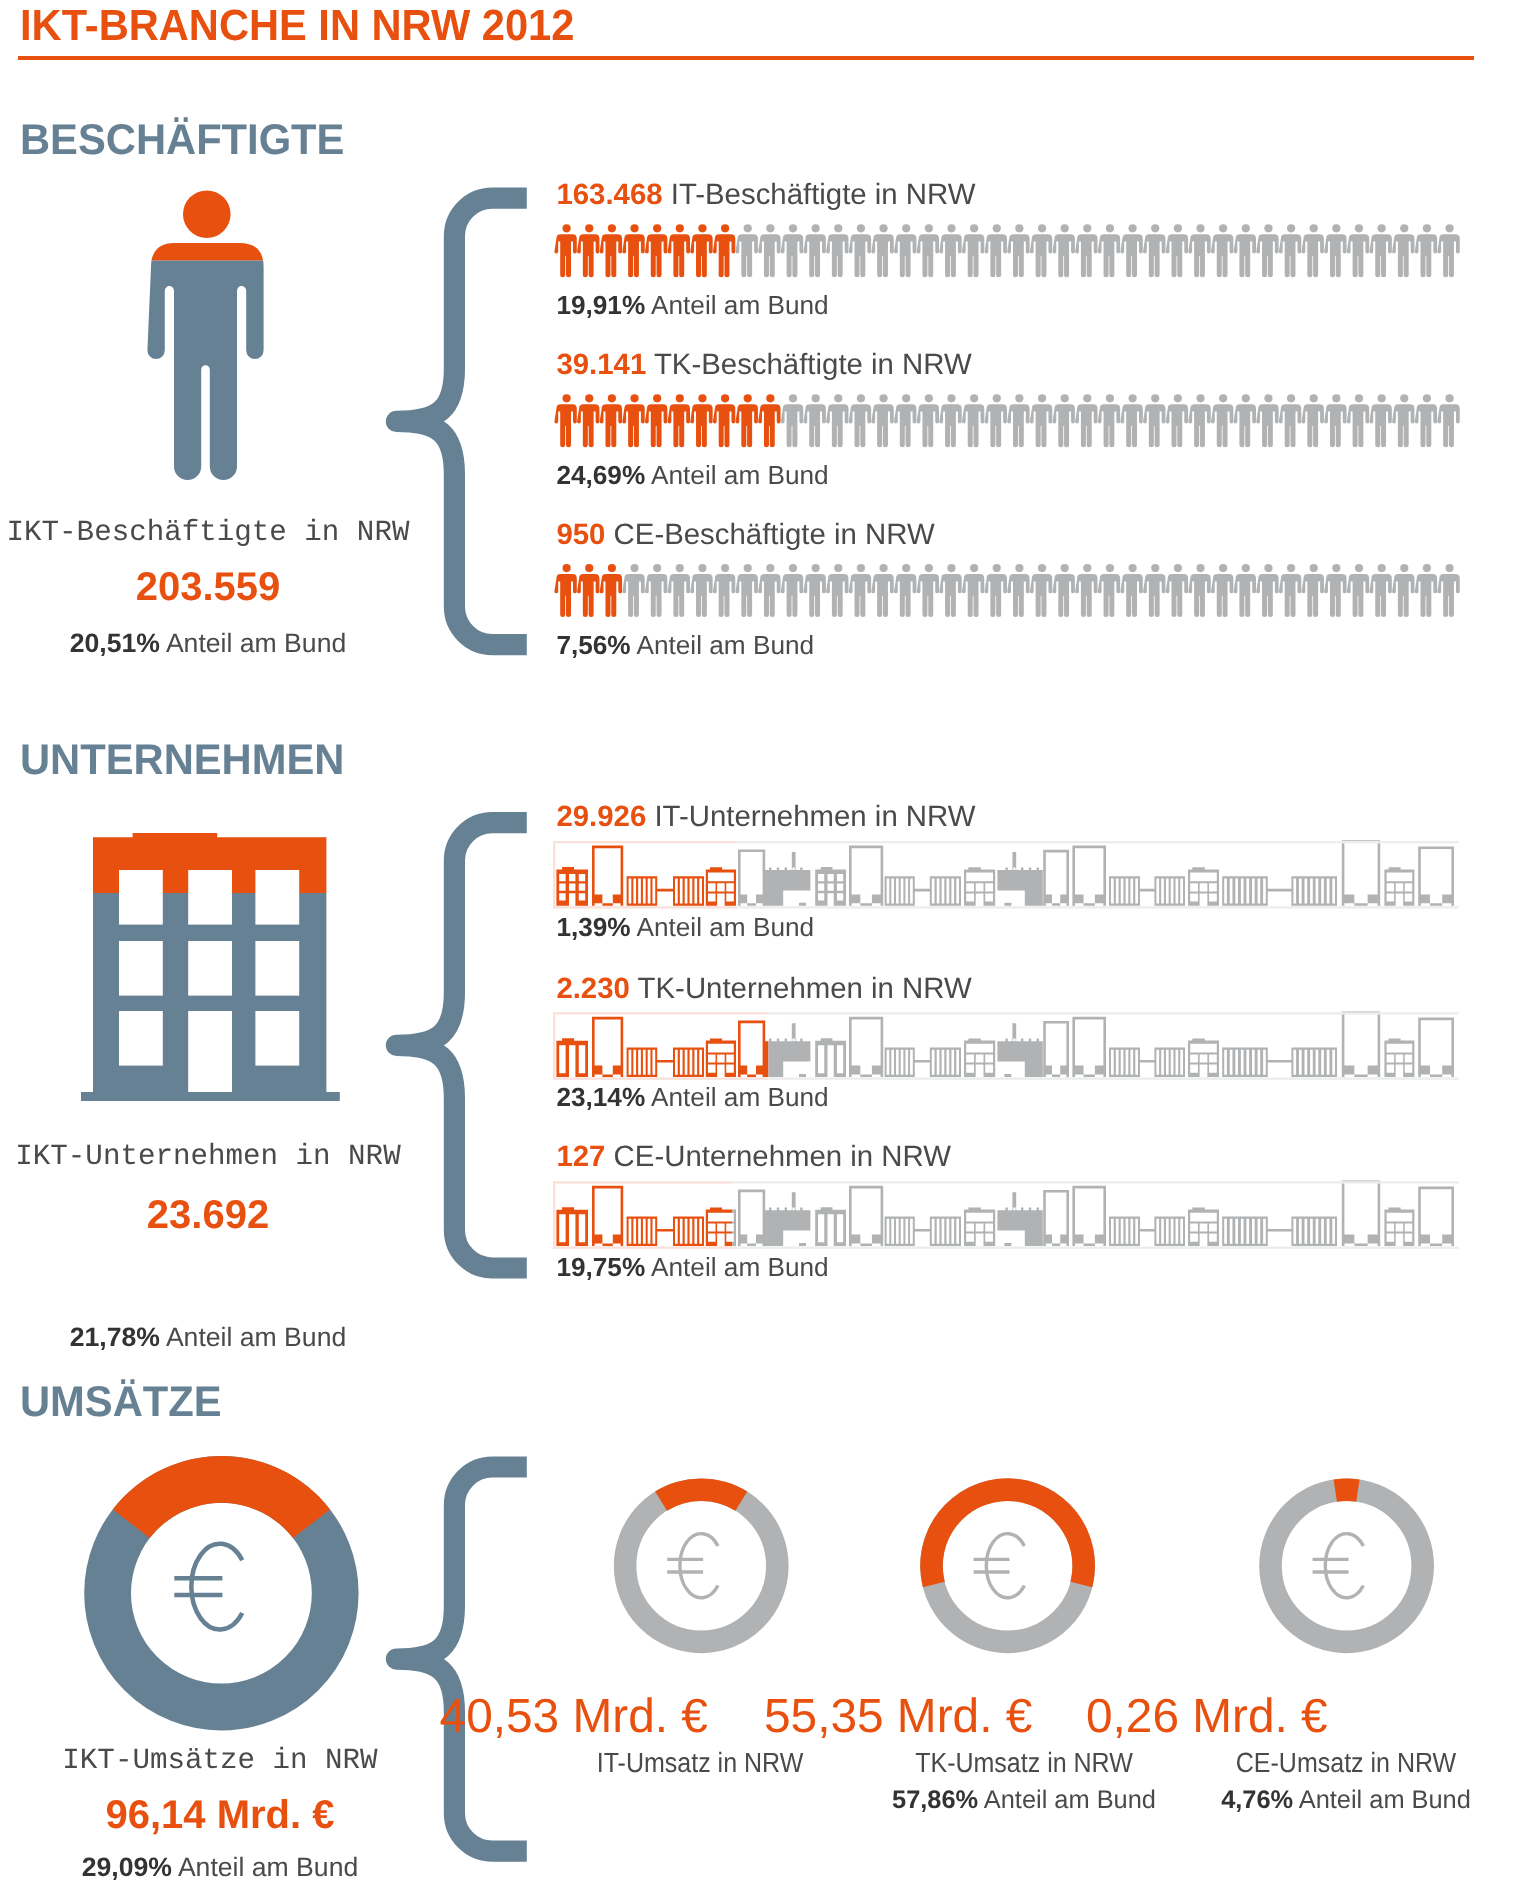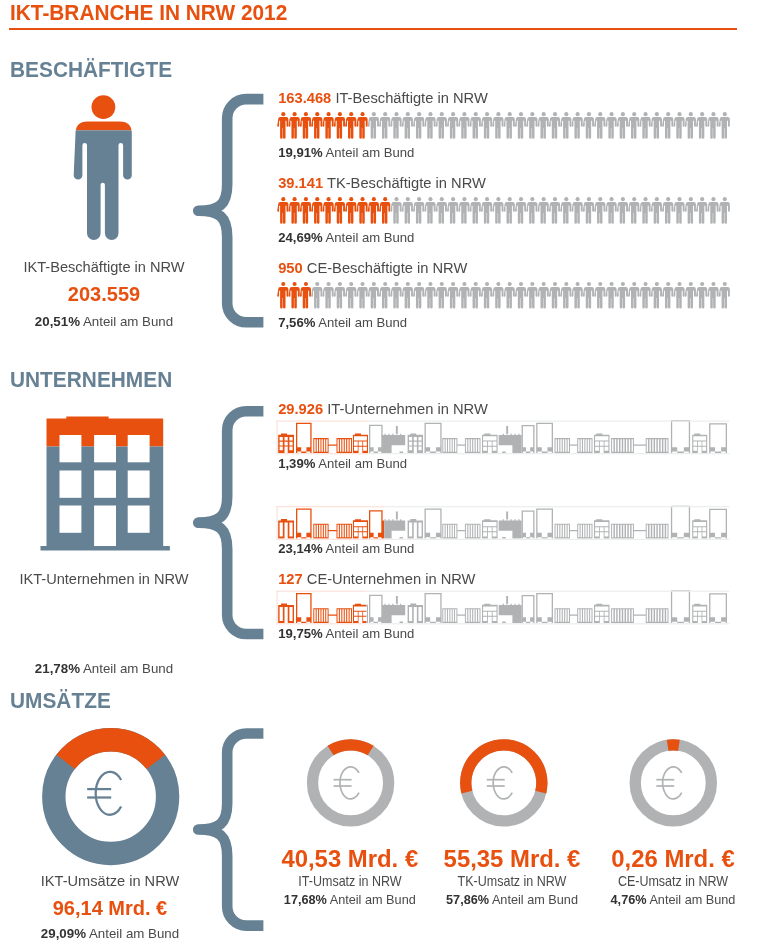--- a/index.html
+++ b/index.html
@@ -4,29 +4,29 @@
 html,body{margin:0;padding:0;background:#fff;}
 body{width:770px;height:951px;font-family:"Liberation Sans",sans-serif;}
 .page{position:relative;width:770px;height:951px;overflow:hidden;background:#fff;}
 .abs{position:absolute;}
 .nw{white-space:nowrap;}
 #maintitle{left:10px;top:2.2px;font-size:21.8px;line-height:22px;font-weight:bold;color:#e8500f;
            transform:scaleX(0.955);transform-origin:left top;}
 #titlerule{left:9px;top:27.6px;width:728px;height:2.6px;background:#e8500f;}
 .secttitle{left:10px;font-size:21.5px;line-height:22px;font-weight:bold;color:#678194;
            transform:scaleX(0.97);transform-origin:left top;}
-.sumcap{font-size:14.6px;line-height:16px;color:#4a4a4a;text-align:center;}
+.sumcap{font-size:14.6px;line-height:16px;color:#4a4a4a;text-align:center;font-family:Liberation Mono, monospace;}
 .sumnum{font-size:20px;line-height:32px;font-weight:bold;color:#e8500f;text-align:center;}
 .sumpct{font-size:13.3px;line-height:14px;color:#4a4a4a;text-align:center;}
 .sumpct b{color:#333;font-weight:bold;}
 .rowhead{font-size:14.7px;line-height:16px;color:#4a4a4a;}
 .rowhead b{color:#e8500f;font-weight:bold;}
 .rowpct{font-size:13.1px;line-height:14px;color:#4a4a4a;}
 .rowpct b{color:#333;font-weight:bold;}
-.dnum{font-size:23.9px;line-height:24px;font-weight:bold;color:#e8500f;text-align:center;}
+.dnum{font-size:23.9px;line-height:24px;font-weight:normal;color:#e8500f;text-align:left;}
 .dcap{font-size:13.9px;line-height:14px;color:#4a4a4a;text-align:center;transform:scaleX(0.9);}
 .dpct{font-size:12.7px;line-height:14px;color:#4a4a4a;text-align:center;}
 .dpct b{color:#333;font-weight:bold;}
 svg.ov{position:absolute;left:0;top:0;width:770px;height:951px;pointer-events:none;}
 </style></head><body>
 
 <div class="page">
 <svg class="ov" viewBox="0 0 770 951">
       <defs>
         <g id="psmall">
@@ -299,37 +299,38 @@
     </svg>
 <div class="abs nw" id="maintitle">IKT-BRANCHE IN NRW 2012</div>
 <div class="abs" id="titlerule"></div>
 <div class="abs nw secttitle" style="top:58.8px">BESCHÄFTIGTE</div>
 <div class="abs nw secttitle" style="top:369.0px">UNTERNEHMEN</div>
 <div class="abs nw secttitle" style="top:690.0px">UMSÄTZE</div>
 <div class="abs sumcap" style="left:0;top:258.5px;width:208.0px">IKT-Beschäftigte in NRW</div>
 <div class="abs sumnum" style="left:0;top:277.5px;width:208.0px">203.559</div>
 <div class="abs sumpct" style="left:0;top:314.5px;width:208.0px"><b>20,51%</b> <span>Anteil am Bund</span></div>
 <div class="abs sumcap" style="left:0;top:571.0px;width:208.0px">IKT-Unternehmen in NRW</div>
+<div class="abs sumnum" style="left:0;top:591.5px;width:208.0px">23.692</div>
 <div class="abs sumpct" style="left:0;top:662px;width:208.0px"><b>21,78%</b> <span>Anteil am Bund</span></div>
 <div class="abs sumcap" style="left:-10px;top:872.5px;width:240px">IKT-Umsätze in NRW</div>
 <div class="abs sumnum" style="left:-10px;top:891.5px;width:240px">96,14 Mrd. €</div>
 <div class="abs sumpct" style="left:-10px;top:927px;width:240px"><b>29,09%</b> <span>Anteil am Bund</span></div>
 <div class="abs nw rowhead" style="left:278.2px;top:90.0px"><b>163.468</b> <span>IT-Beschäftigte in NRW</span></div>
 <div class="abs nw rowpct" style="left:278.2px;top:145.5px"><b>19,91%</b> <span>Anteil am Bund</span></div>
 <div class="abs nw rowhead" style="left:278.2px;top:175.0px"><b>39.141</b> <span>TK-Beschäftigte in NRW</span></div>
 <div class="abs nw rowpct" style="left:278.2px;top:230.5px"><b>24,69%</b> <span>Anteil am Bund</span></div>
 <div class="abs nw rowhead" style="left:278.2px;top:259.8px"><b>950</b> <span>CE-Beschäftigte in NRW</span></div>
 <div class="abs nw rowpct" style="left:278.2px;top:315.5px"><b>7,56%</b> <span>Anteil am Bund</span></div>
 <div class="abs nw rowhead" style="left:278.2px;top:401.0px"><b>29.926</b> <span>IT-Unternehmen in NRW</span></div>
 <div class="abs nw rowpct" style="left:278.2px;top:456.5px"><b>1,39%</b> <span>Anteil am Bund</span></div>
+<div class="abs nw rowhead" style="left:278.2px;top:486.5px"><b>2.230</b> <span>TK-Unternehmen in NRW</span></div>
 <div class="abs nw rowpct" style="left:278.2px;top:542.0px"><b>23,14%</b> <span>Anteil am Bund</span></div>
 <div class="abs nw rowhead" style="left:278.2px;top:571.0px"><b>127</b> <span>CE-Unternehmen in NRW</span></div>
 <div class="abs nw rowpct" style="left:278.2px;top:626.5px"><b>19,75%</b> <span>Anteil am Bund</span></div>
 <div class="abs dnum" style="left:219.8px;top:846.5px;width:260px">40,53 Mrd. €</div>
 <div class="abs dcap" style="left:219.8px;top:874px;width:260px">IT-Umsatz in NRW</div>
-<div class="abs dpct" style="left:219.8px;top:893px;width:260px"><b>17,68%</b> <span>Anteil am Bund</span></div>
 <div class="abs dnum" style="left:382.0px;top:846.5px;width:260px">55,35 Mrd. €</div>
 <div class="abs dcap" style="left:382.0px;top:874px;width:260px">TK-Umsatz in NRW</div>
 <div class="abs dpct" style="left:382.0px;top:893px;width:260px"><b>57,86%</b> <span>Anteil am Bund</span></div>
 <div class="abs dnum" style="left:543.0px;top:846.5px;width:260px">0,26 Mrd. €</div>
 <div class="abs dcap" style="left:543.0px;top:874px;width:260px">CE-Umsatz in NRW</div>
 <div class="abs dpct" style="left:543.0px;top:893px;width:260px"><b>4,76%</b> <span>Anteil am Bund</span></div>
 </div>
 
 </body></html>

